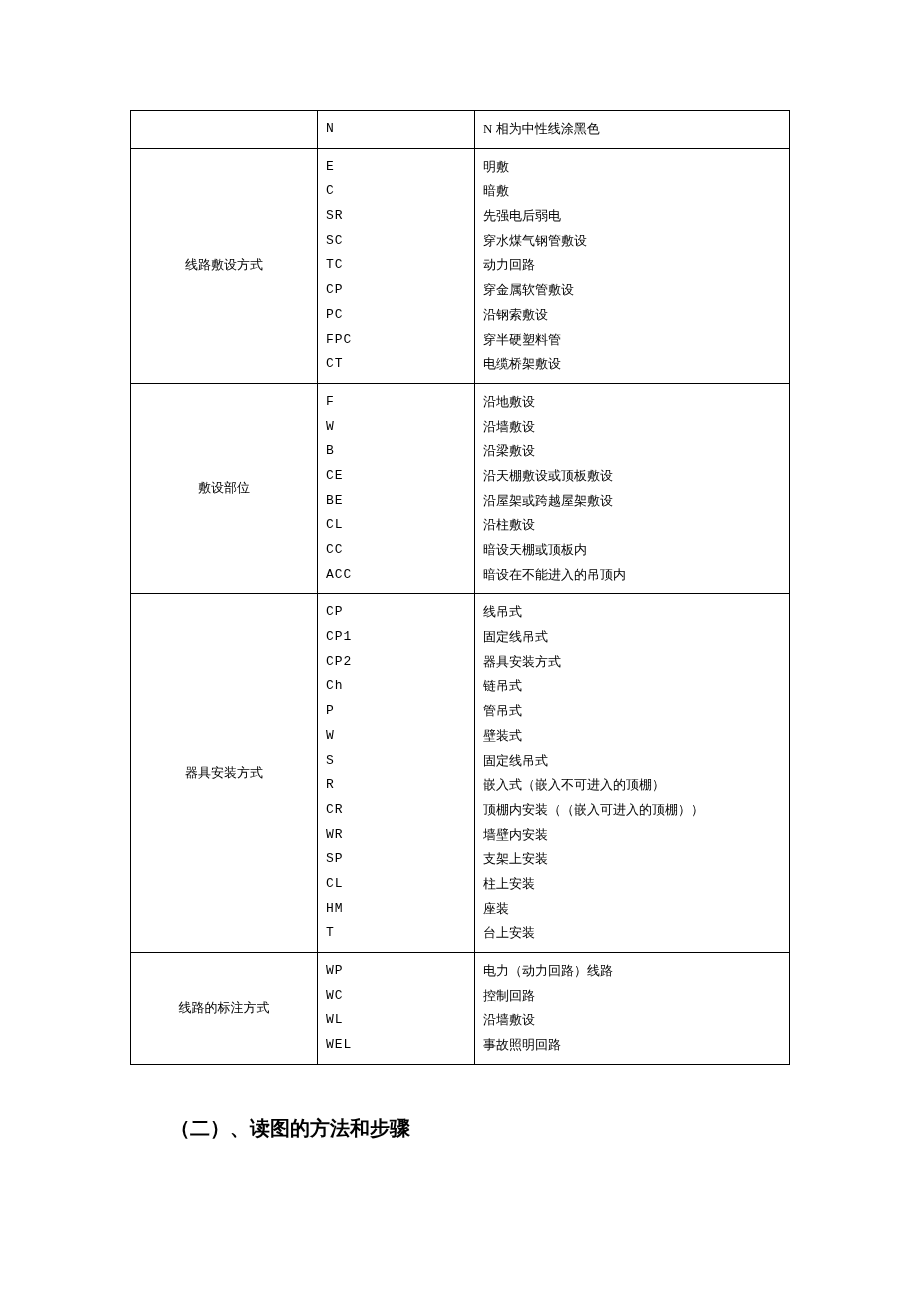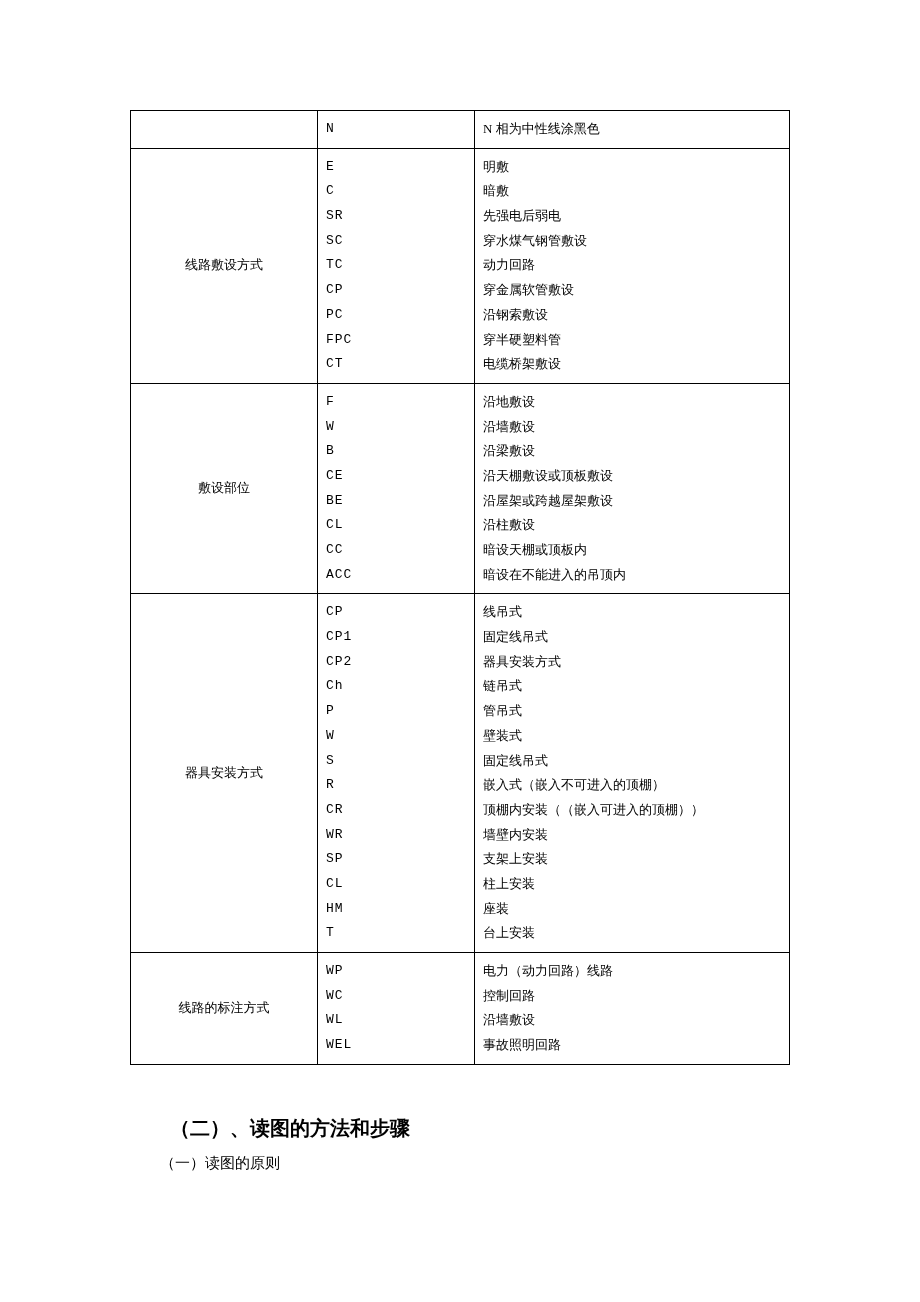--- a/index.html
+++ b/index.html
@@ -34,21 +34,21 @@
     width: 140px;
     font-family: "Courier New", monospace;
     letter-spacing: 1px;
   }
   td.desc {
   }
   .codes div, .desc div { }
   h2.section {
     font-size: 20px;
     font-weight: bold;
-    margin: 50px 0 7px 40px;
+    margin: 50px 0 15px 40px;
   }
   .body-text {
     font-size: 15px;
     line-height: 1.9;
     margin: 0;
   }
   .body-text.indent {
     text-indent: 2em;
   }
   .body-text.indent2 {
@@ -167,15 +167,14 @@
             <div>控制回路</div>
             <div>沿墙敷设</div>
             <div>事故照明回路</div>
           </td>
         </tr>
       </tbody>
   </table>
 
   <h2 class="section">（二）、读图的方法和步骤</h2>
 
-  <p class="body-text indent">（一）读图的原则</p>
 
 </div>
 
 </body></html>

